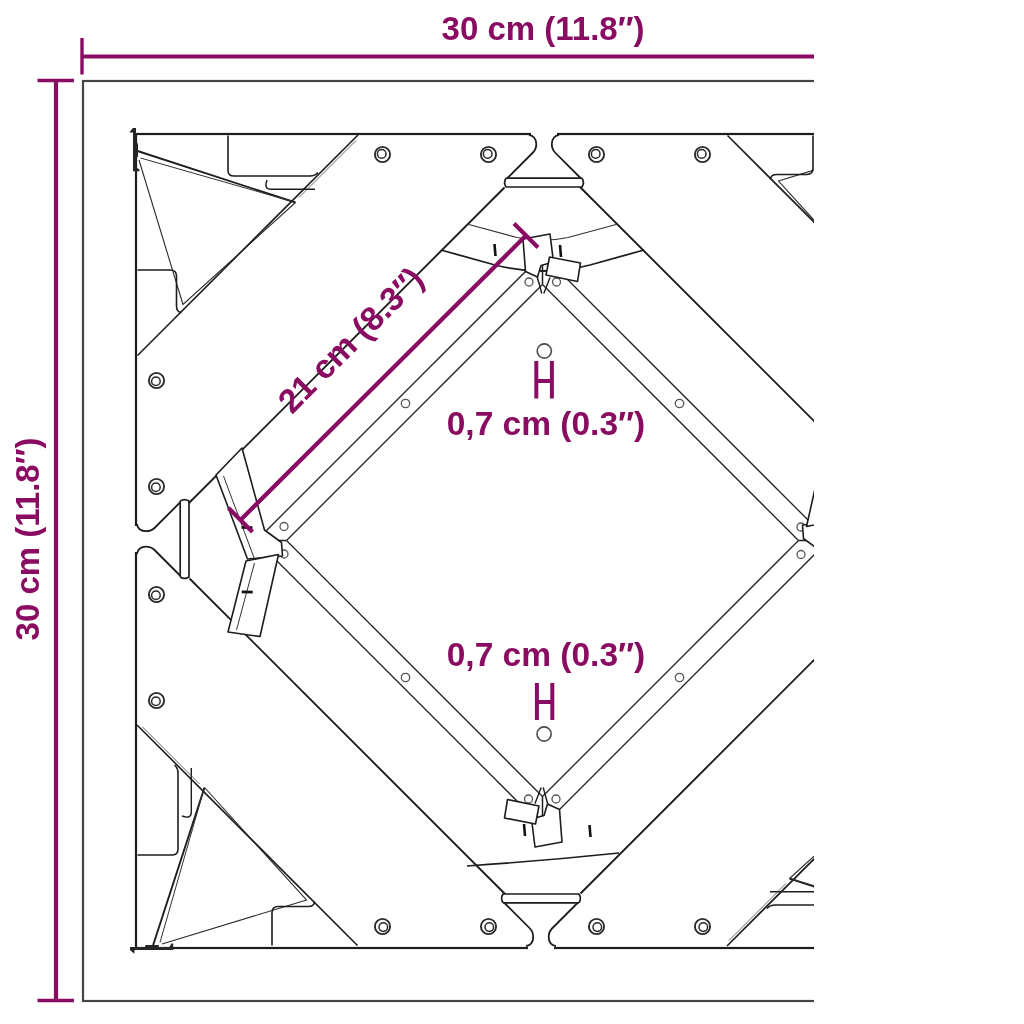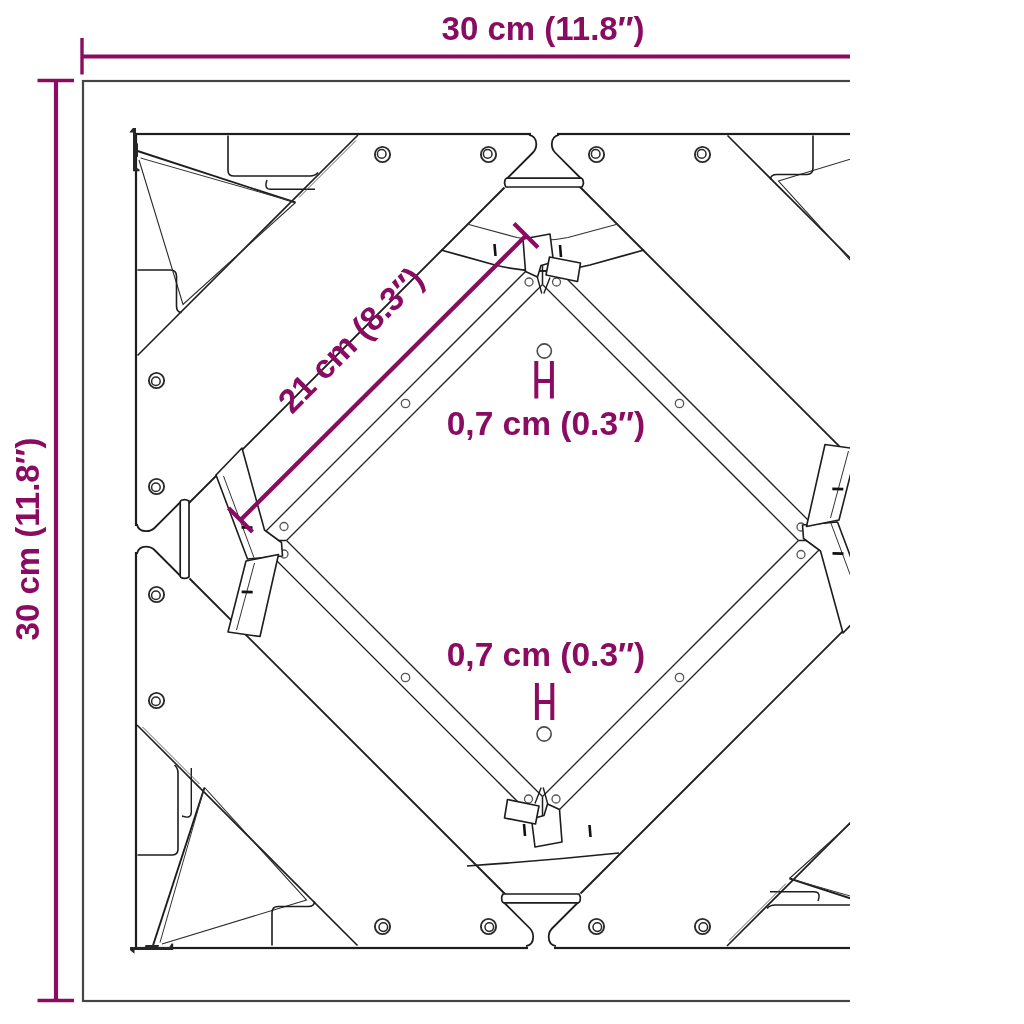--- a/index.html
+++ b/index.html
@@ -1,16 +1,16 @@
 <!DOCTYPE html>
 <html><head>
 <meta charset="utf-8">
 <style>
   html,body{margin:0;padding:0;background:#ffffff;}
-  #stage{position:relative;width:814px;height:1024px;background:#ffffff;overflow:hidden;padding-left:36px;}
+  #stage{position:relative;width:814px;height:1024px;background:#ffffff;overflow:hidden;}
   svg{position:absolute;left:0;top:0;}
   text{font-family:"Liberation Sans", sans-serif;font-weight:bold;fill:#8a0c62;}
 </style>
 </head>
 <body>
 
 <div id="stage">
 <svg width="1024" height="1024" viewBox="0 0 1024 1024">
 <defs>
 

